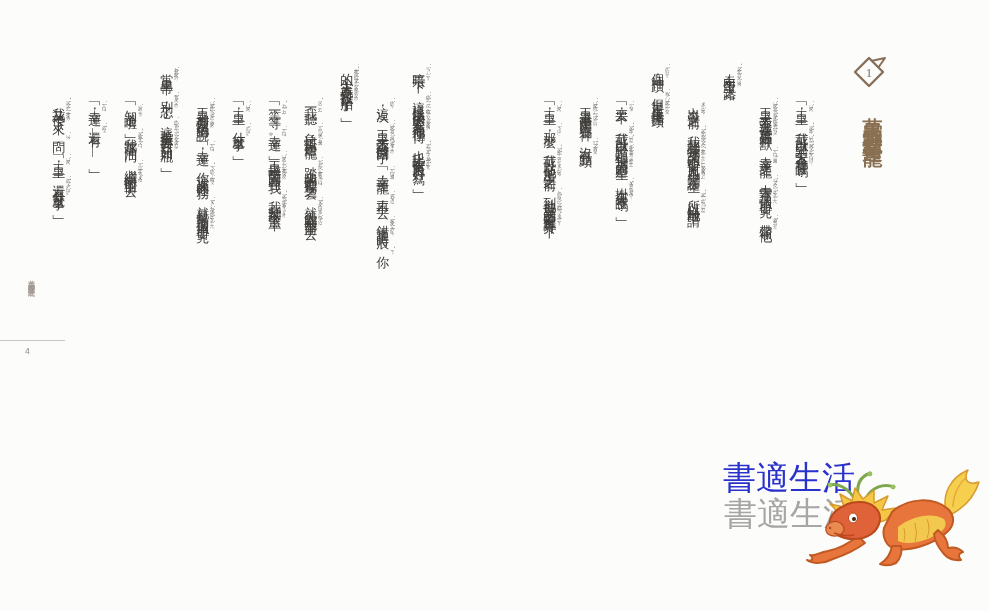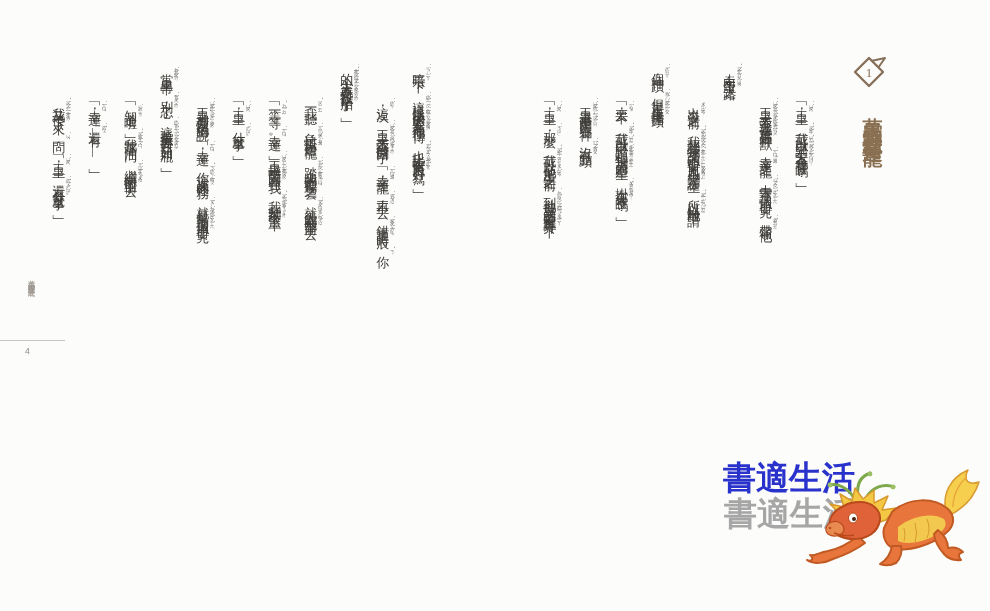--- a/index.html
+++ b/index.html
@@ -39,21 +39,21 @@
     writing-mode:vertical-rl;
     font-size:7.5px;letter-spacing:1.5px;color:#9a938c;
   }
   .margin-rule{position:absolute;left:0;top:340px;width:65px;height:0;border-top:1px solid #c8c4c0;}
   .page-number{
     position:absolute;left:25px;top:346px;
     font-size:8.5px;color:#8d8881;
     font-family:"Liberation Sans","DejaVu Sans",sans-serif;
   }
   
-  .wm{position:absolute;font-size:33px;letter-spacing:0;font-weight:700;white-space:nowrap;}
+  .wm{position:absolute;font-size:33px;letter-spacing:0;font-weight:400;white-space:nowrap;}
   .wm-blue{left:723px;top:456px;}
   .wm-gray{left:724px;top:492px;}
   
   .dragon{position:absolute;left:798px;top:466px;}
 </style>
 </head>
 <body style="background: rgb(252, 252, 250);">
 
 <div class="chapter-marker">
   <svg width="46" height="52" viewBox="0 0 46 52">

